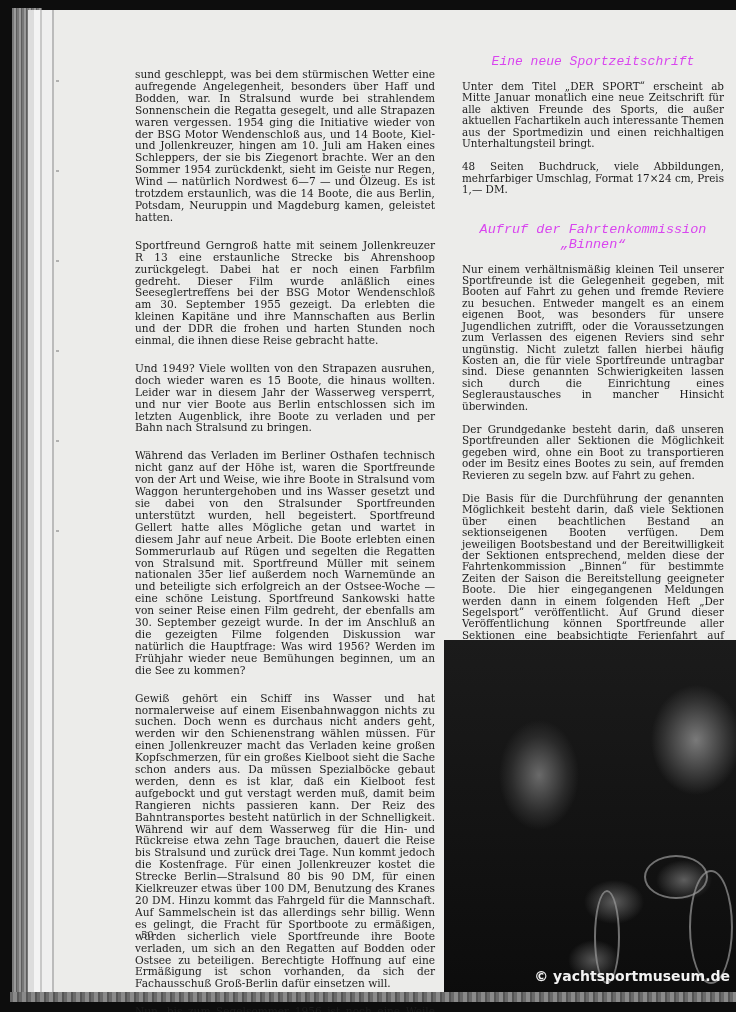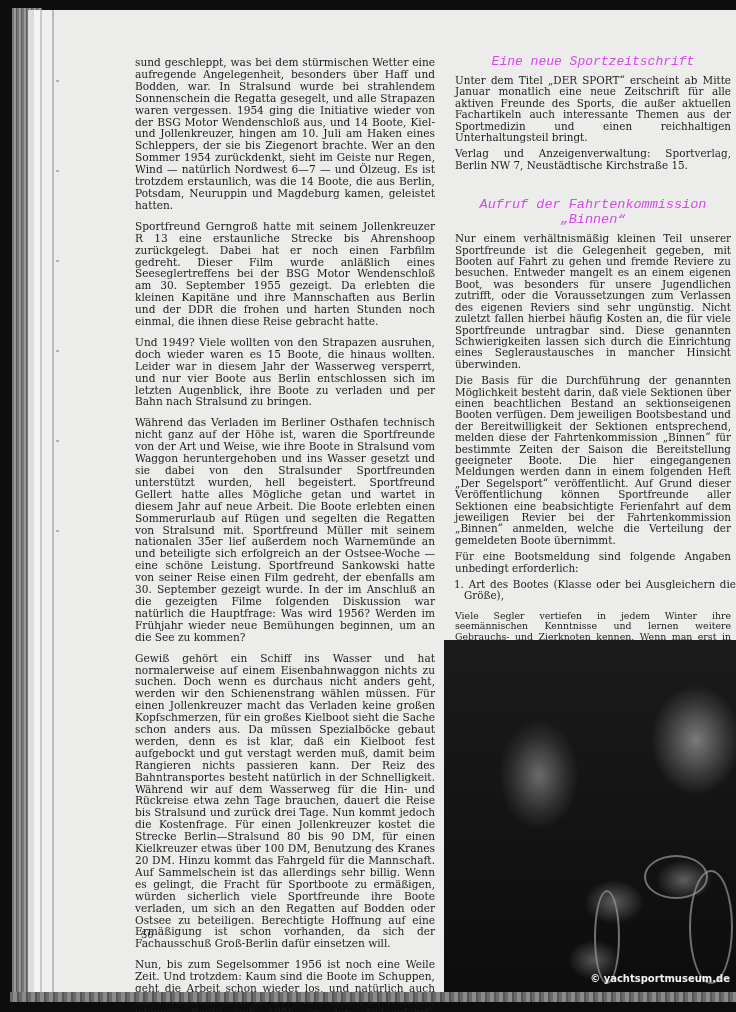--- a/index.html
+++ b/index.html
@@ -31,31 +31,31 @@
     .margin-marks {
       position: absolute; left: 56px; top: 40px; width: 3px; height: 560px;
       background: repeating-linear-gradient(180deg, transparent 0 40px, #888 40px 42px, transparent 42px 90px);
       opacity: .6;
     }
     .col-left {
       position: absolute; left: 135px; top: 53px; width: 300px;
       font-size: 10.6px; line-height: 11.9px; color: #1c1c1c;
       text-align: justify;
     }
-    .col-left p { margin: 4px 0 9px 0; }
+    .col-left p { margin: 16px 0 9px 0; }
     .page-number {
       position: absolute; left: 134px; top: 929px;
       font-size: 10px; color: #333; margin-left: 7px;
     }
     .col-right {
       position: absolute; left: 450px; top: 50px; width: 286px;
       font-size: 10.4px; line-height: 11.4px; color: #1c1c1c;
       text-align: justify; overflow: hidden;
     }
-    .col-right p { margin: 5px; }
+    .col-right p { margin: 12px; }
     .heading {
       font-family: Liberation Mono, monospace; font-style: italic;
       font-size: 13px; line-height: 15px; text-align: center;
       color: #d946ef; margin: 4px 0 6px 0;
     }
     .heading.two-line { margin-top: 26px; font-size: 13.5px; }
     .list-item { padding-left: 14px; text-indent: -10px; margin: 0 0 9px 0 !important; }
     .caption { font-size: 9.4px; line-height: 10.6px; margin-top: 2px !important; }
     .caption-credit { display: flex; justify-content: space-between; }
     .photo {
@@ -69,21 +69,21 @@
         linear-gradient(180deg, #1b1b1b, #0c0c0c);
       overflow: hidden;
     }
     .rope {
       position: absolute; border: 2px solid #9a9a9a; border-radius: 50%;
       opacity: .7;
     }
     .watermark {
       position: absolute; right: 6px; bottom: 18px;
       font-family: "DejaVu Sans", sans-serif; font-weight: bold;
-      font-size: 10px; color: #f2f2f2;
+      font-size: 14px; color: #f2f2f2;
     }
   </style>
 </head>
 <body>
 
 <div class="scan-frame"></div>
 <div class="book-edge"></div>
 <div class="page-stack"></div>
 
 <div class="page"></div>
@@ -97,26 +97,27 @@
   <p>Gewiß gehört ein Schiff ins Wasser und hat normalerweise auf einem Eisenbahnwaggon nichts zu suchen. Doch wenn es durchaus nicht anders geht, werden wir den Schienenstrang wählen müssen. Für einen Jollenkreuzer macht das Verladen keine großen Kopfschmerzen, für ein großes Kielboot sieht die Sache schon anders aus. Da müssen Spezialböcke gebaut werden, denn es ist klar, daß ein Kielboot fest aufgebockt und gut verstagt werden muß, damit beim Rangieren nichts passieren kann. Der Reiz des Bahntransportes besteht natürlich in der Schnelligkeit. Während wir auf dem Wasserweg für die Hin- und Rückreise etwa zehn Tage brauchen, dauert die Reise bis Stralsund und zurück drei Tage. Nun kommt jedoch die Kostenfrage. Für einen Jollenkreuzer kostet die Strecke Berlin—Stralsund 80 bis 90 DM, für einen Kielkreuzer etwas über 100 DM, Benutzung des Kranes 20 DM. Hinzu kommt das Fahrgeld für die Mannschaft. Auf Sammelschein ist das allerdings sehr billig. Wenn es gelingt, die Fracht für Sportboote zu ermäßigen, würden sicherlich viele Sportfreunde ihre Boote verladen, um sich an den Regatten auf Bodden oder Ostsee zu beteiligen. Berechtigte Hoffnung auf eine Ermäßigung ist schon vorhanden, da sich der Fachausschuß Groß-Berlin dafür einsetzen will.</p>
   <p style="margin-bottom:0">Nun, bis zum Segelsommer 1956 ist noch eine Weile Zeit. Und trotzdem: Kaum sind die Boote im Schuppen, geht die Arbeit schon wieder los, und natürlich auch das Pläneschmieden. Es wäre interessant zu erfahren, wieviele Boote sich 1956 an der „Ostseefahrt“ beteiligen würden. Anläßlich des Filmabends haben sich 14 Sportfreunde eingetragen. Wie uns aber bekannt ist, würden gern noch mehr mitmachen. Um einen Überblick zu bekommen, bitten wir alle interessierten Sportfreunde, sich beim Sportfreund Kurt Jaeger, Berlin O 112, Simon-Dach-Straße 37, zu melden. Zu Beginn dieses Jahres werden wir dann eine Sitzung einberufen, auf der alles weitere</p>
 
 </div>
 
 <div class="page-number">50</div>
 
 <div class="col-right">
   <div class="heading">Eine neue Sportzeitschrift</div>
   <p>Unter dem Titel „DER SPORT“ erscheint ab Mitte Januar monatlich eine neue Zeitschrift für alle aktiven Freunde des Sports, die außer aktuellen Fachartikeln auch interessante Themen aus der Sportmedizin und einen reichhaltigen Unterhaltungsteil bringt.</p>
-  <p>Verlag und Anzeigenverwaltung: Sportverlag, Berlin NW 7, Neustädtische Kirchstraße 15.</p>
+  <p>48 Seiten Buchdruck, viele Abbildungen, mehrfarbiger Umschlag, Format 17×24 cm, Preis 1,— DM.</p>
 
   <div class="heading two-line">
     <div>Aufruf der Fahrtenkommission „Binnen“</div>
   </div>
   <p>Nur einem verhältnismäßig kleinen Teil unserer Sportfreunde ist die Gelegenheit gegeben, mit Booten auf Fahrt zu gehen und fremde Reviere zu besuchen. Entweder mangelt es an einem eigenen Boot, was besonders für unsere Jugendlichen zutrifft, oder die Voraussetzungen zum Verlassen des eigenen Reviers sind sehr ungünstig. Nicht zuletzt fallen hierbei häufig Kosten an, die für viele Sportfreunde untragbar sind. Diese genannten Schwierigkeiten lassen sich durch die Einrichtung eines Segleraustausches in mancher Hinsicht überwinden.</p>
+  <p>Der Grundgedanke besteht darin, daß unseren Sportfreunden aller Sektionen die Möglichkeit gegeben wird, ohne ein Boot zu transportieren oder im Besitz eines Bootes zu sein, auf fremden Revieren zu segeln bzw. auf Fahrt zu gehen.</p>
   <p>Die Basis für die Durchführung der genannten Möglichkeit besteht darin, daß viele Sektionen über einen beachtlichen Bestand an sektionseigenen Booten verfügen. Dem jeweiligen Bootsbestand und der Bereitwilligkeit der Sektionen entsprechend, melden diese der Fahrtenkommission „Binnen“ für bestimmte Zeiten der Saison die Bereitstellung geeigneter Boote. Die hier eingegangenen Meldungen werden dann in einem folgenden Heft „Der Segelsport“ veröffentlicht. Auf Grund dieser Veröffentlichung können Sportfreunde aller Sektionen eine beabsichtigte Ferienfahrt auf dem jeweiligen Revier bei der Fahrtenkommission „Binnen“ anmelden, welche die Verteilung der gemeldeten Boote übernimmt.</p>
   <p>Für eine Bootsmeldung sind folgende Angaben unbedingt erforderlich:</p>
   <p class="list-item">1. Art des Bootes (Klasse oder bei Ausgleichern die Größe),</p>
 
   <p class="caption">Viele Segler vertiefen in jedem Winter ihre seemännischen Kenntnisse und lernen weitere Gebrauchs- und Zierknoten kennen. Wenn man erst in der Übung ist, ist auch ein „Türkischer Bund“, wie ihn hier Segler der BSG Motor</p>
   <div class="caption caption-credit">
     <span>Warnowwerft üben, gar nicht so schwer.</span>
     <span>Foto: Eschenburg</span>
   </div>
 </div>

